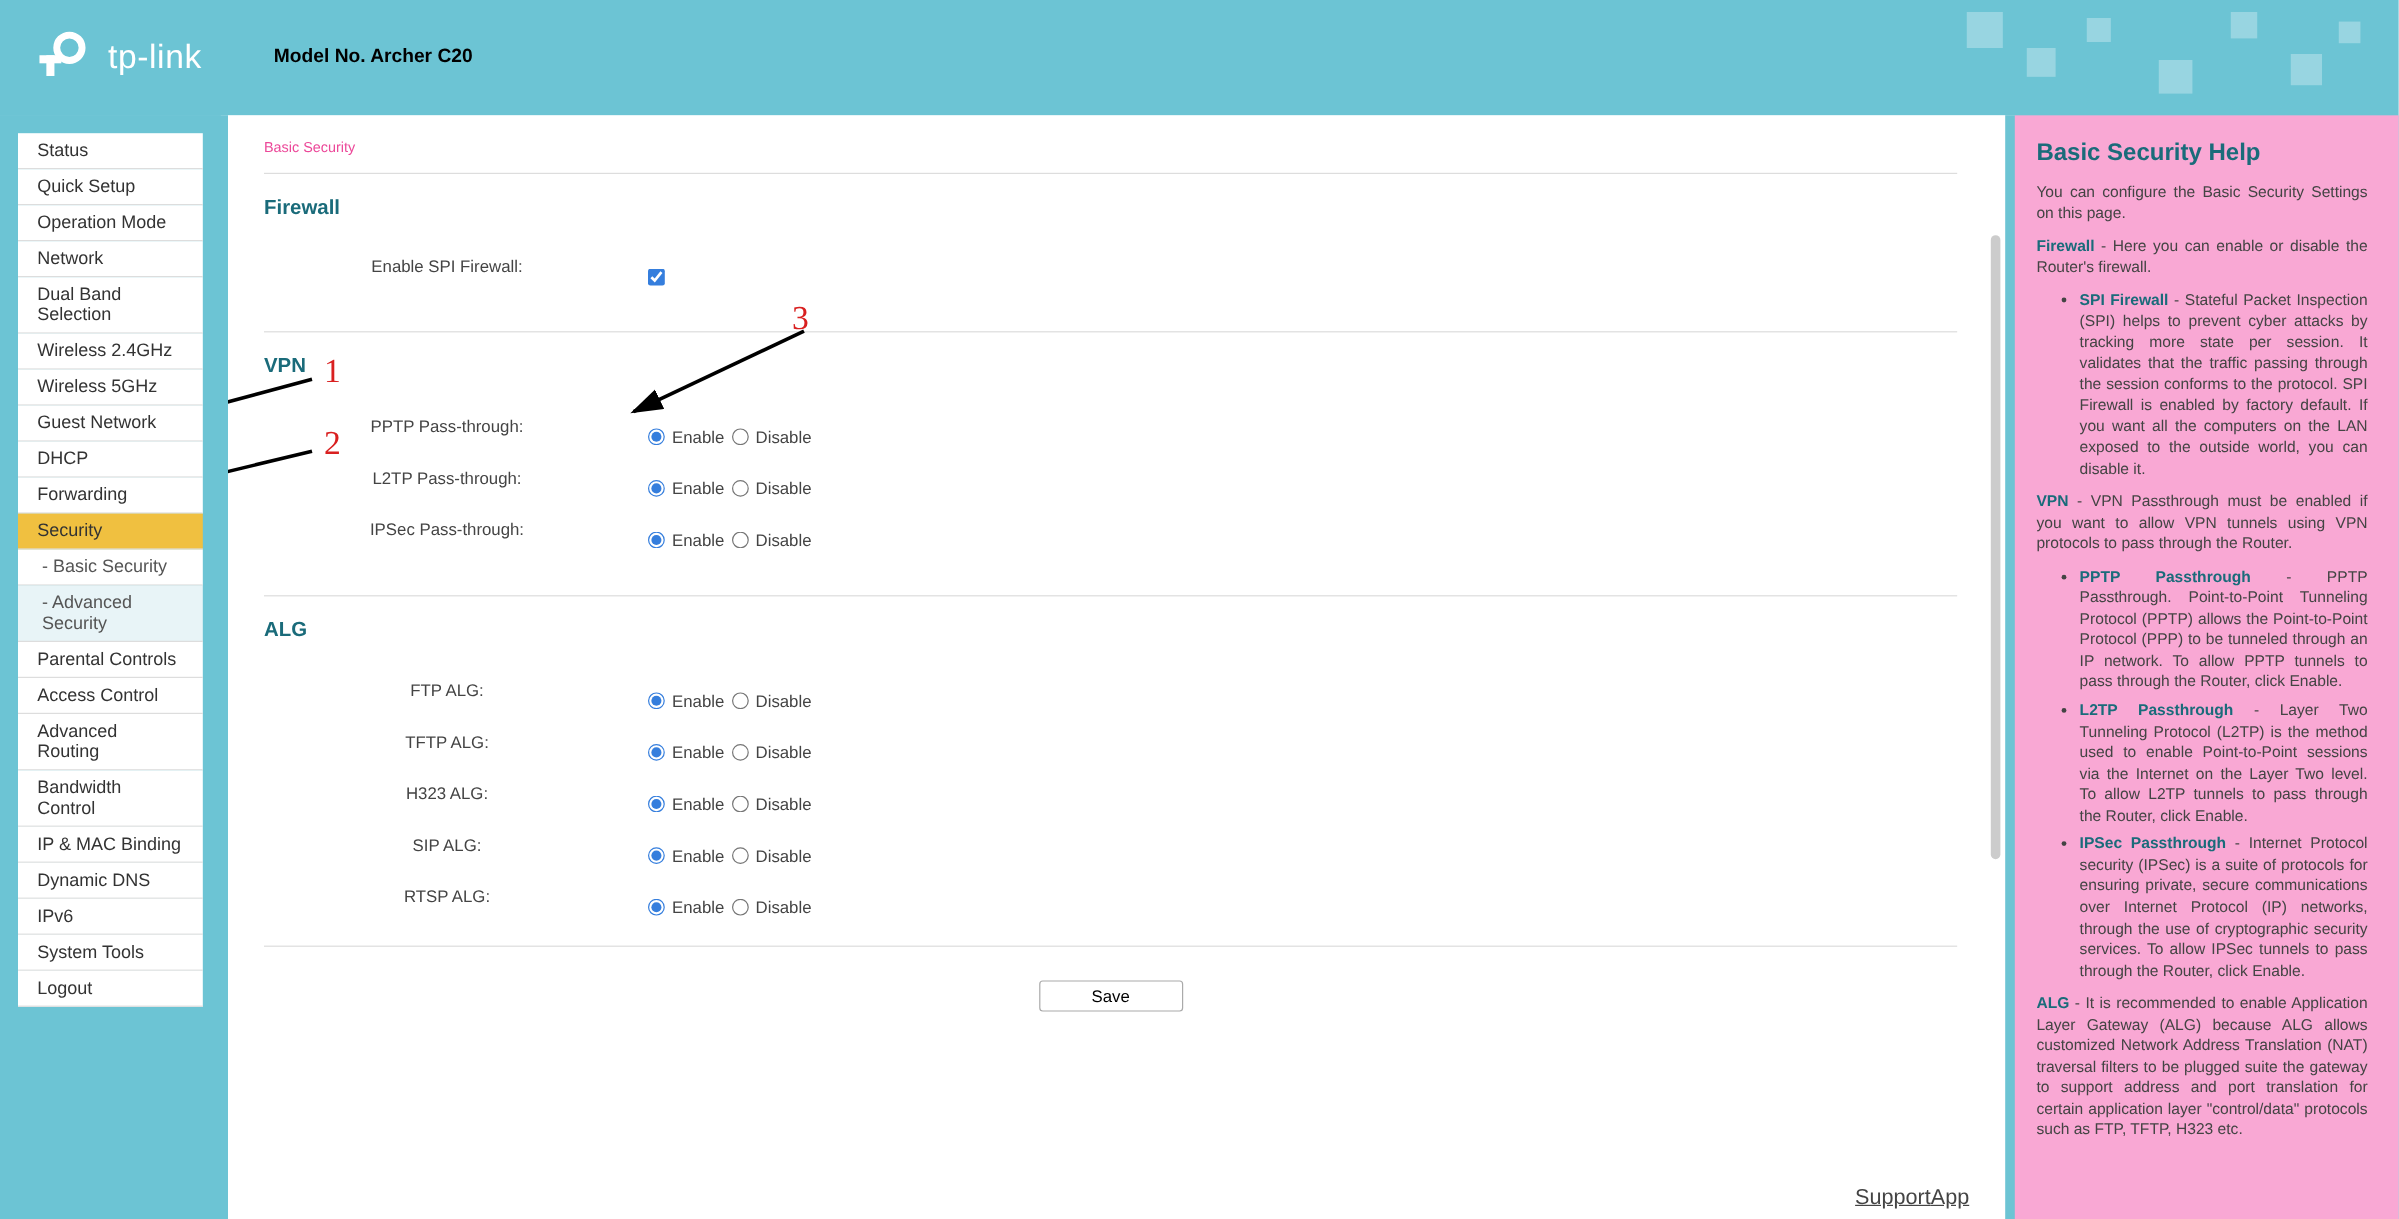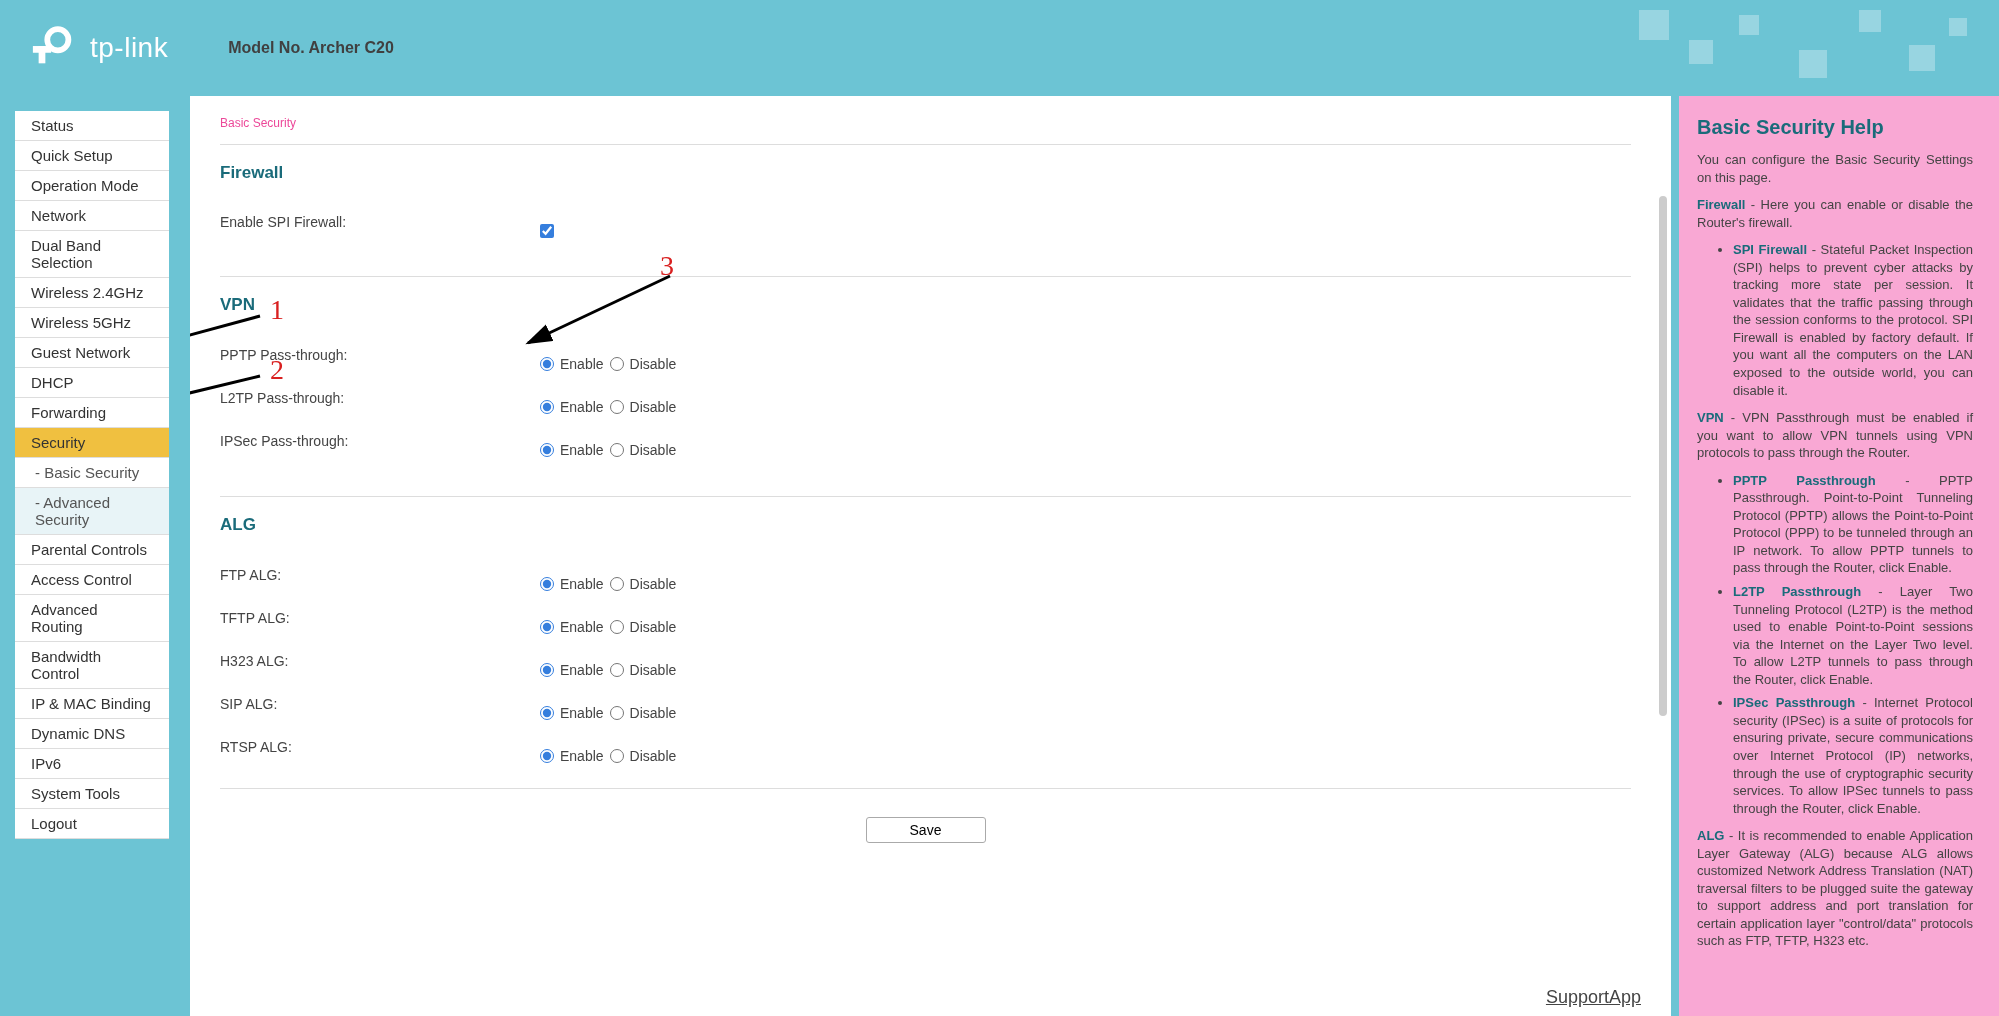--- a/index.html
+++ b/index.html
@@ -33,21 +33,21 @@
     width: 48px;
     height: 48px;
     margin-right: 12px;
   }
   .logo-text {
     font-size: 28px;
     font-weight: 400;
     letter-spacing: 0.5px;
   }
   .model {
-    color: #404040;
+    color: #000000;
     font-size: 16px;
     font-weight: bold;
   }
 
   .container {
     display: flex;
     background: #6cc4d4;
     min-height: calc(100vh - 96px);
   }
   .sidebar {
@@ -118,21 +118,21 @@
     margin: 0 0 22px 0;
   }
   .form-row {
     display: flex;
     align-items: center;
     margin-bottom: 8px;
     position: relative;
   }
   .form-label {
     width: 320px;
-    text-align: left;
+    text-align: center;
     color: #444;
     padding-right: 15px;
     font-size: 14px;
   }
   .form-control {
     display: flex;
     align-items: center;
     gap: 4px;
     margin-top: 19px;
   }

